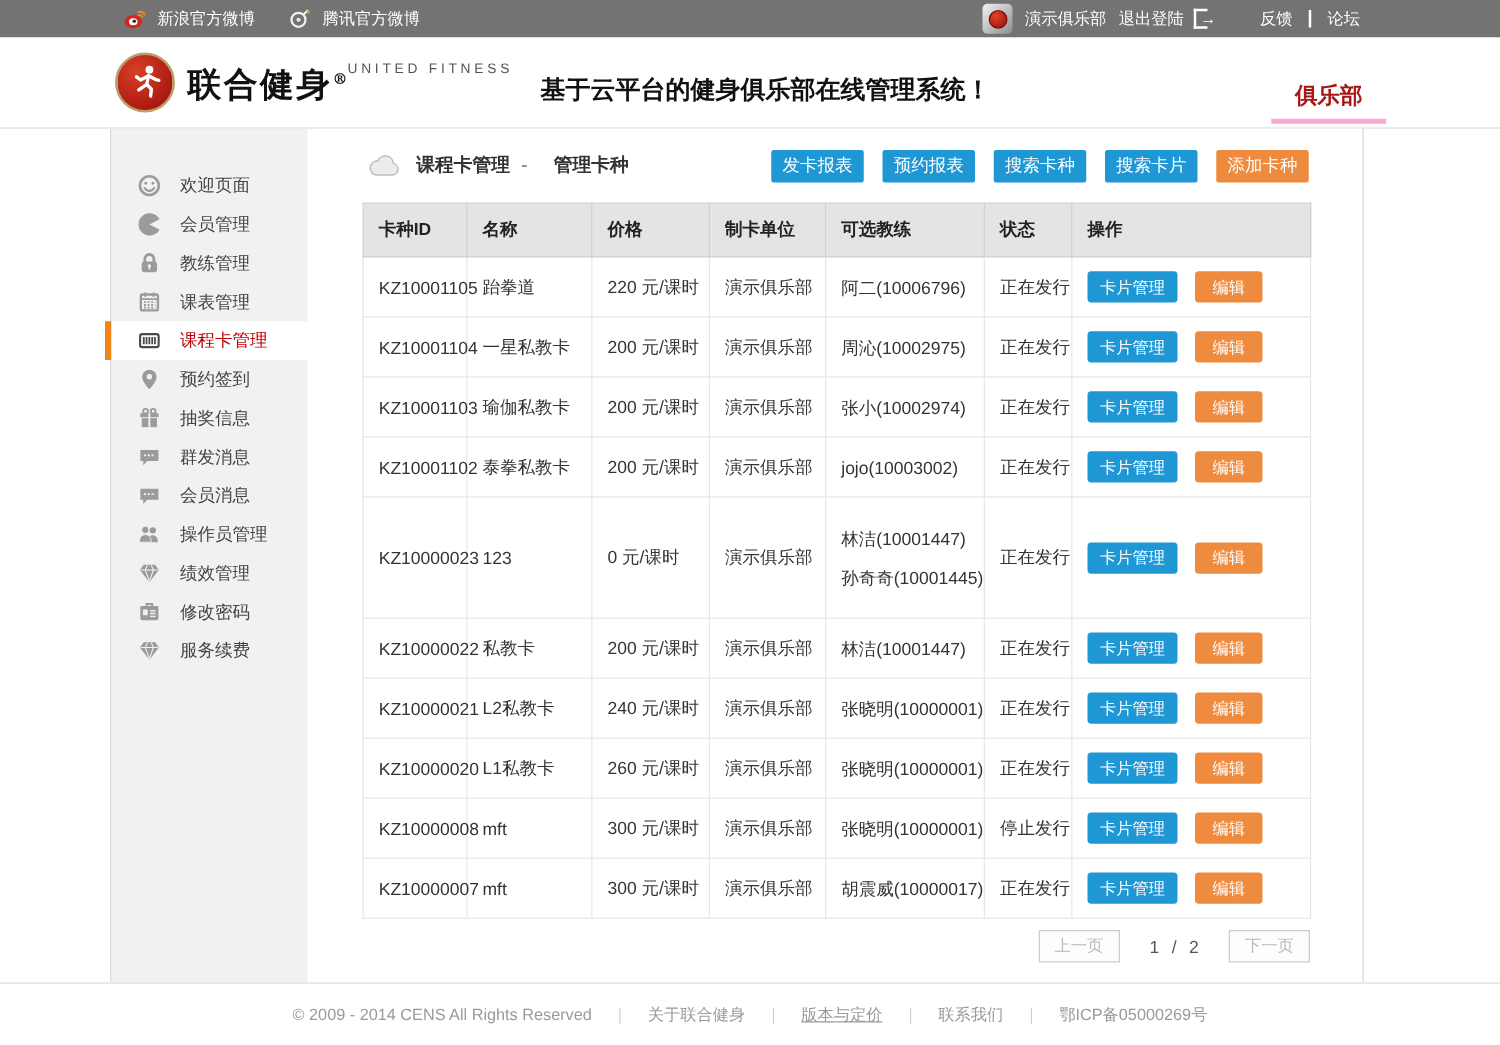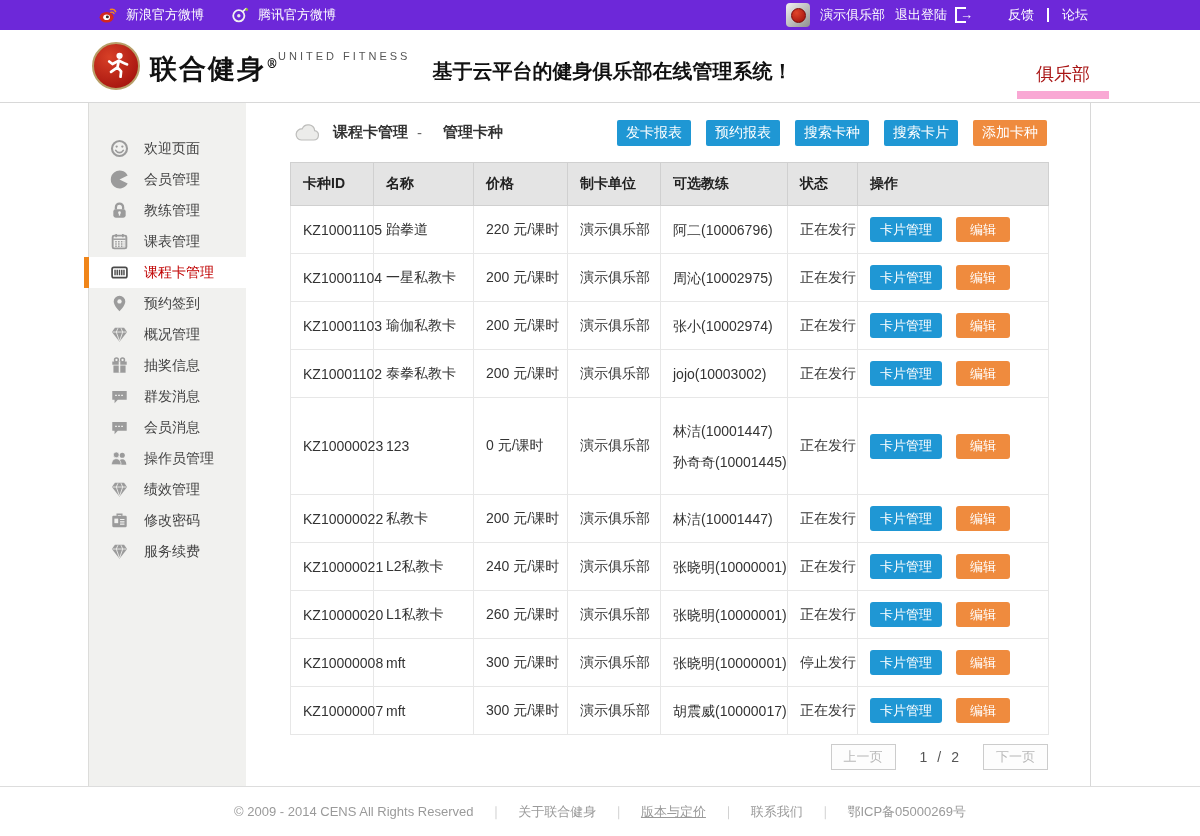--- a/index.html
+++ b/index.html
@@ -2,21 +2,21 @@
 <html><head>
 <meta charset="utf-8">
 <style>
   * { box-sizing: border-box; margin: 0; padding: 0; }
   html,body { width:1200px; height:836px; }
   body {
     font-family: "Liberation Sans", "DejaVu Sans", sans-serif;
     background:#fff; color:#333; overflow:hidden; position:relative;
   }
   
-  .topbar { height:30px; background:#6d28d9; display:flex; align-items:center; color:#fff; font-size:13px; }
+  .topbar { height:30px; background:#737373; display:flex; align-items:center; color:#fff; font-size:13px; }
   .tb-left { display:flex; align-items:center; margin-left:98px; }
   .tb-right { display:flex; align-items:center; margin-left:auto; margin-right:112px; }
   .tb-group { display:flex; align-items:center; cursor:pointer; }
   .tb-ico { width:20px; height:20px; display:inline-flex; margin-right:8px; }
   .tb-text { color:#fff; }
   .gap26 { margin-left:26px; }
   .avatar { width:24px; height:24px; border-radius:4px; background:linear-gradient(135deg,#f2f2f2,#8f8f8f); display:flex; align-items:center; justify-content:center; margin-right:10px; }
   .avatar-core { width:15px; height:15px; border-radius:50%; background:radial-gradient(circle at 35% 30%, #e0452a, #9c0b0b); border:1px solid #7a0808; }
   .logout-ico { position:relative; width:11px; height:16px; border:2px solid #fff; border-right:none; margin-left:8px; display:inline-block; }
   .logout-ico::after { content:"→"; position:absolute; left:3px; top:-2px; color:#fff; font-weight:bold; font-size:13px; }
@@ -25,21 +25,21 @@
   .ml10 { margin-left:10px; }
   
   .header { height:73px; background:#fff; border-bottom:1px solid #d8d8d8; display:flex; align-items:center; position:relative; }
   .logo-wrap { margin-left:92px; display:flex; align-items:center; cursor:pointer; }
   .logo-circle { width:48px; height:48px; border-radius:50%; background:radial-gradient(circle at 35% 30%, #d84026, #9a0a0a); border:2px solid #b8a06a; display:flex; align-items:center; justify-content:center; }
   .brand-block { margin-left:10px; display:flex; flex-direction:row; }
   .brand-cn { font-family:"DejaVu Serif","Liberation Serif",serif; font-size:27px; font-weight:bold; color:#111; letter-spacing:2px; line-height:30px; }
   .brand-mark { font-size:12px; vertical-align:super; letter-spacing:0; }
   .brand-en { font-size:11px; color:#555; letter-spacing:3px; line-height:14px; }
   .slogan { margin-left:22px; margin-top:10px; font-family:"DejaVu Serif","Liberation Serif",serif; font-size:20px; font-weight:bold; color:#111; }
-  .club-tab { position:absolute; left:1017px; top:26px; width:92px; height:43px; display:flex; align-items:center; justify-content:center; color:#a91616; font-size:18px; font-weight:normal; border-bottom:8px solid #f9a8d4; cursor:pointer; }
+  .club-tab { position:absolute; left:1017px; top:26px; width:92px; height:43px; display:flex; align-items:center; justify-content:center; color:#a91616; font-size:18px; font-weight:bold; border-bottom:4px solid #f9a8d4; cursor:pointer; }
   
   .body-area { position:relative; height:683px; background:#fff; }
   .sidebar { position:absolute; left:88px; top:0; width:158px; height:100%; background:#f1f1ef; border-left:1px solid #dcdcda; padding-top:30px; }
   .sb-item { position:relative; height:31px; display:flex; align-items:center; padding-left:21px; font-size:14px; color:#444; cursor:pointer; }
   .sb-icon { width:19px; height:19px; display:inline-flex; color:#9b9b9b; flex:0 0 19px; }
   .sb-icon svg { width:19px; height:19px; }
   .sb-label { margin-left:15px; white-space:nowrap; }
   .sb-item.active { background:#fff; color:#c00000; }
   .sb-item.active .sb-icon { color:#4a4a4a; }
   .active-bar { position:absolute; left:-5px; top:0; width:5px; height:100%; background:#f08519; }
@@ -186,29 +186,20 @@
         <span class="sb-label">课程卡管理</span>
       </div>
       <div class="sb-item">
         <span class="sb-icon">
           <svg viewBox="0 0 20 20">
             <path d="M10 1.8a6.1 6.1 0 0 1 6.1 6.1c0 4.3-6.1 10.3-6.1 10.3S3.9 12.2 3.9 7.9A6.1 6.1 0 0 1 10 1.8Z" fill="currentColor"></path>
             <circle cx="10" cy="7.8" r="2.3" fill="#f1f1ef"></circle>
           </svg>
         </span>
         <span class="sb-label">预约签到</span>
-      </div>
-      <div class="sb-item">
-        <span class="sb-icon">
-          <svg viewBox="0 0 20 20">
-            <path d="M5.2 3h9.6L18 7.4 10 17.6 2 7.4Z" fill="currentColor"></path>
-            <path d="M2.6 7.4h14.8M10 17 6.6 7.4 8.4 3.4M10 17l3.4-9.6-1.8-4" stroke="#f1f1ef" stroke-width=".9" fill="none"></path>
-          </svg>
-        </span>
-        <span class="sb-label">概况管理</span>
       </div>
       <div class="sb-item">
         <span class="sb-icon">
           <svg viewBox="0 0 20 20">
             <circle cx="6.8" cy="4.2" r="2" fill="none" stroke="currentColor" stroke-width="1.6"></circle>
             <circle cx="13.2" cy="4.2" r="2" fill="none" stroke="currentColor" stroke-width="1.6"></circle>
             <rect x="2.4" y="5.8" width="15.2" height="3.4" fill="currentColor"></rect>
             <rect x="3.6" y="10" width="12.8" height="7.6" fill="currentColor"></rect>
             <path d="M10 5.8v11.8" stroke="#f1f1ef" stroke-width="1.6"></path>
           </svg>

